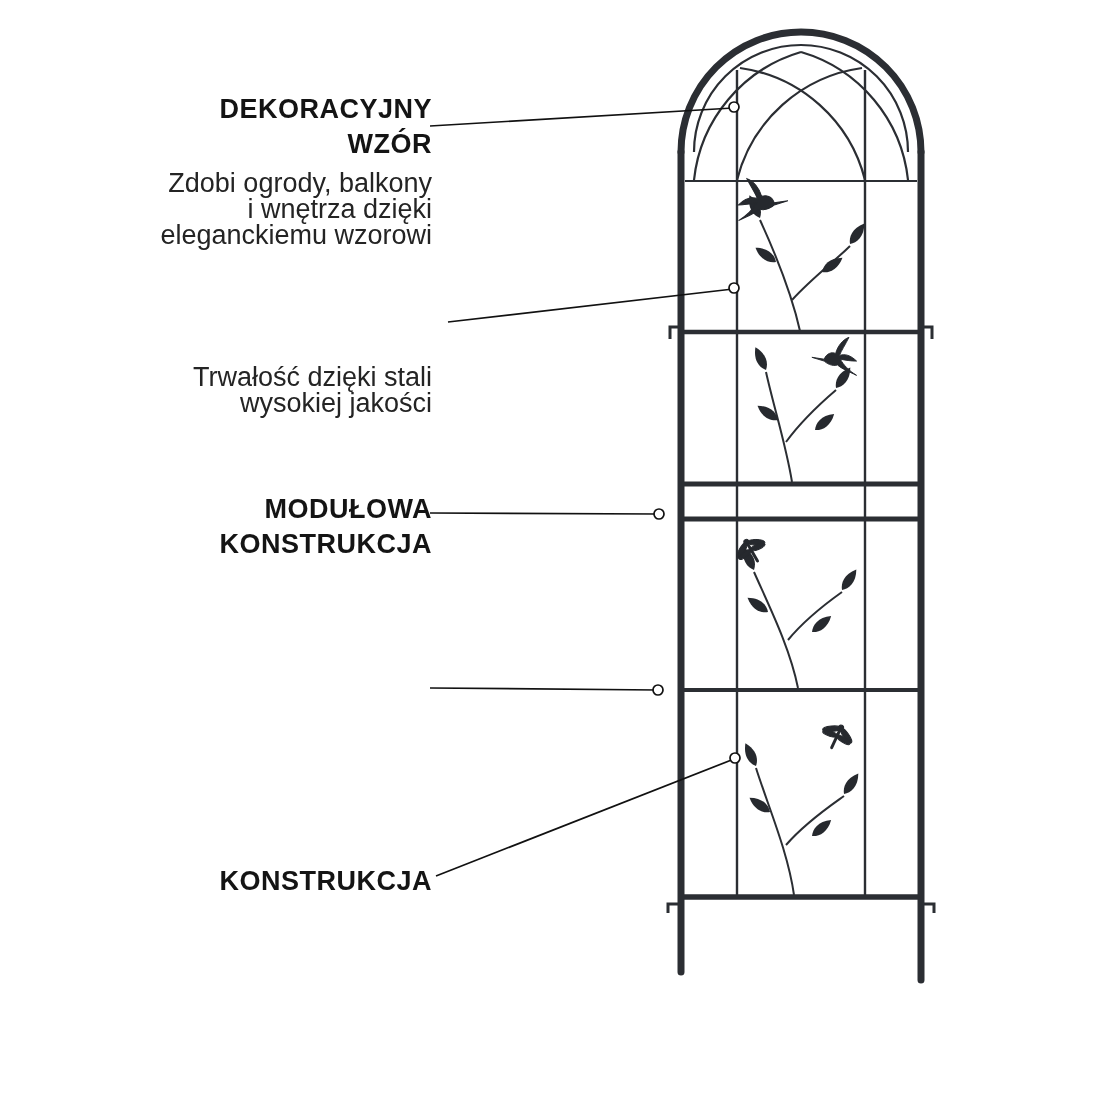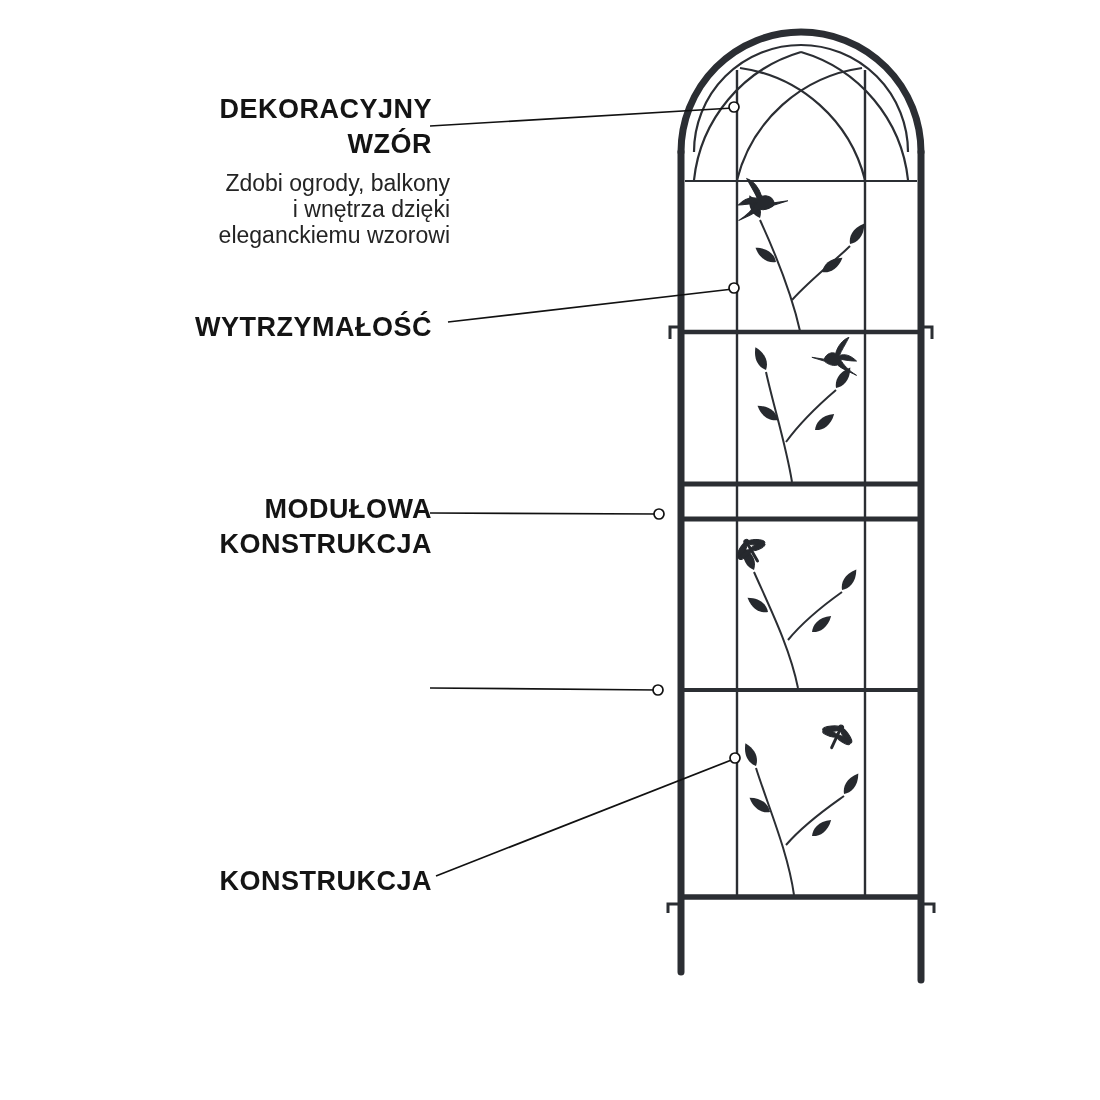--- a/index.html
+++ b/index.html
@@ -8,22 +8,22 @@
     background:#ffffff;
     font-family:"Liberation Sans", sans-serif;
   }
   .stage{position:absolute;inset:0;width:1100px;height:1100px;}
   .f-title{
     position:absolute;left:38px;width:394px;text-align:right;
     font-weight:bold;font-size:27px;line-height:35px;letter-spacing:.5px;
     color:#141414;white-space:pre-line;
   }
   .f-desc{
-    position:absolute;left:56px;width:394px;text-align:right;
-    font-size:23px;line-height:26px;color:#242424;white-space:pre-line;
+    position:absolute;left:38px;width:394px;text-align:right;
+    font-size:27px;line-height:26px;color:#242424;white-space:pre-line;
   }
   svg{position:absolute;left:0;top:0;}
 </style>
 </head>
 <body>
 
 <div class="stage">
 
   <svg width="1100" height="1100" viewBox="0 0 1100 1100">
     <defs>
@@ -129,21 +129,22 @@
       <circle cx="735" cy="758" r="5"></circle>
     </g>
   </svg>
 
   <div class="f-title" style="top:92px">DEKORACYJNY
 WZÓR</div>
   <div class="f-desc" style="top:170px">Zdobi ogrody, balkony
 i wnętrza dzięki
 eleganckiemu wzorowi</div>
 
-  <div class="f-title" style="top:310px">WYTRZYMAŁOŚĆ</div>
+  <div class="f-desc" style="top:364px">Trwałość dzięki stali
+wysokiej jakości</div>
 
   <div class="f-title" style="top:492px">MODUŁOWA
 KONSTRUKCJA</div>
 
 
   <div class="f-title" style="top:864px">KONSTRUKCJA</div>
 
 </div>
 
 </body></html>

